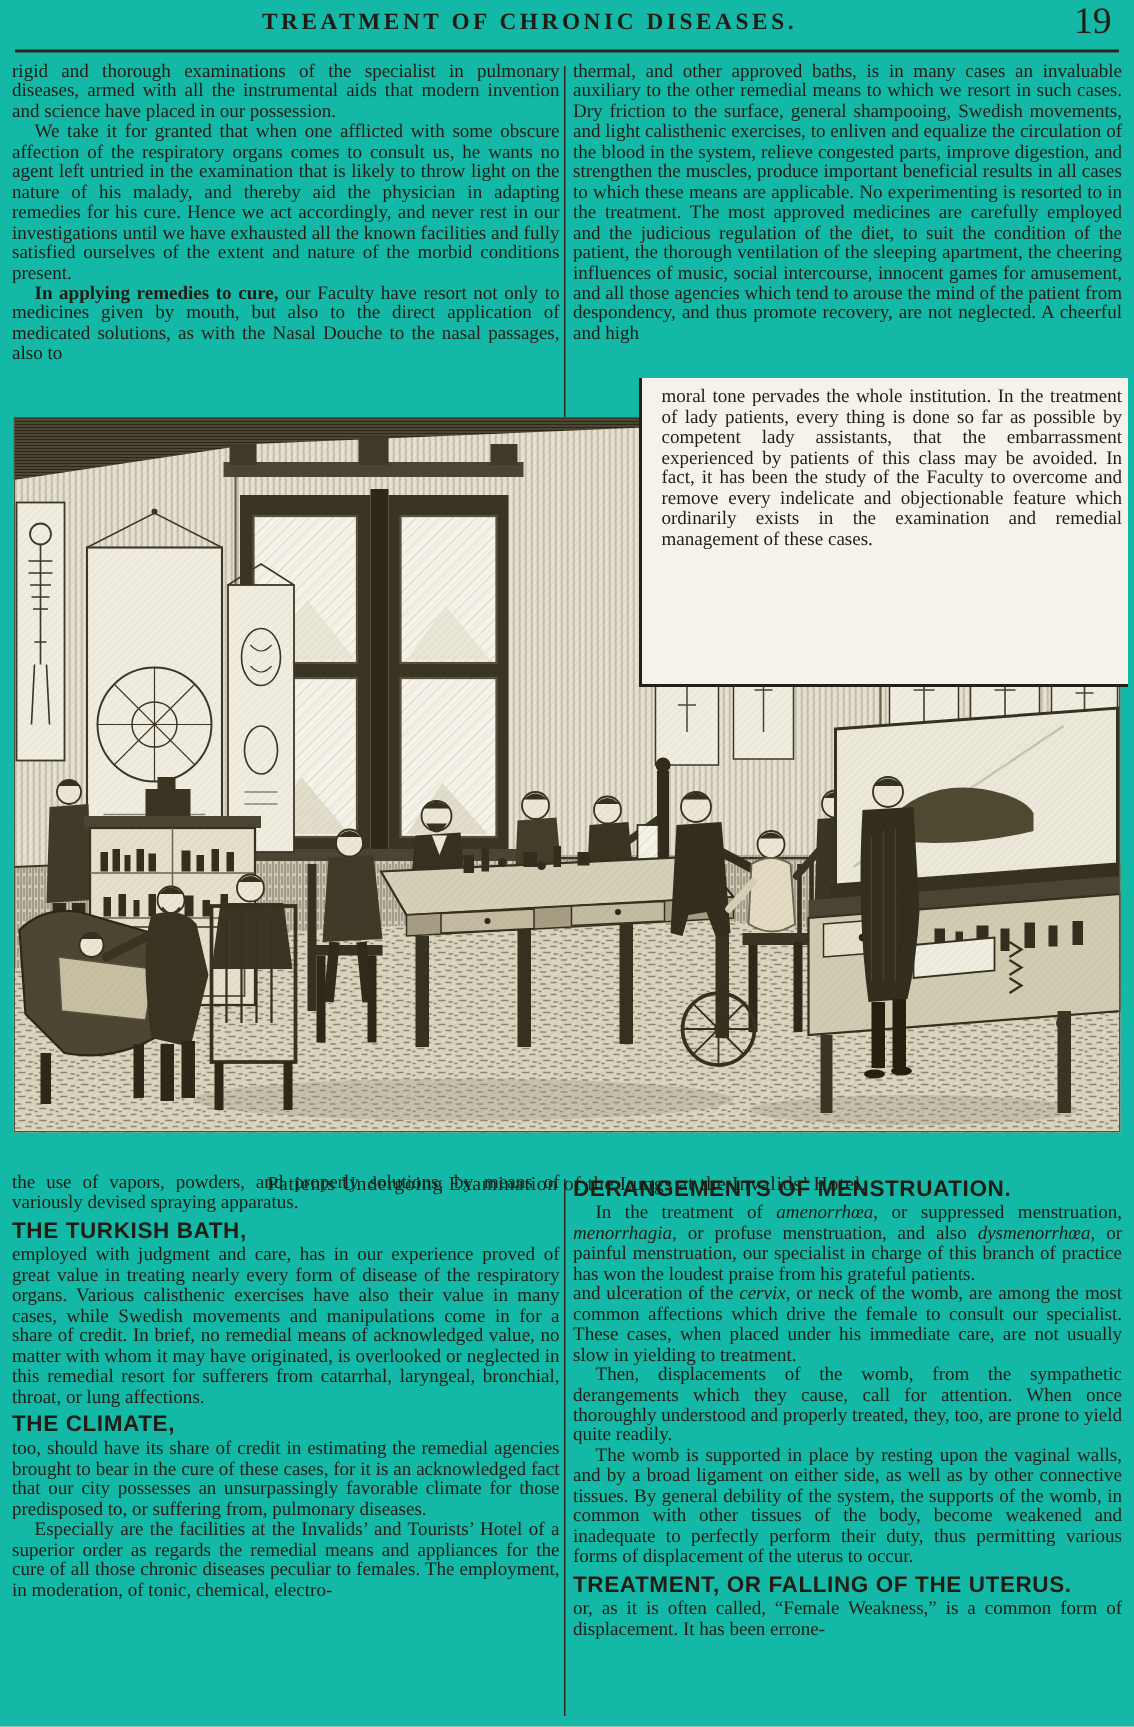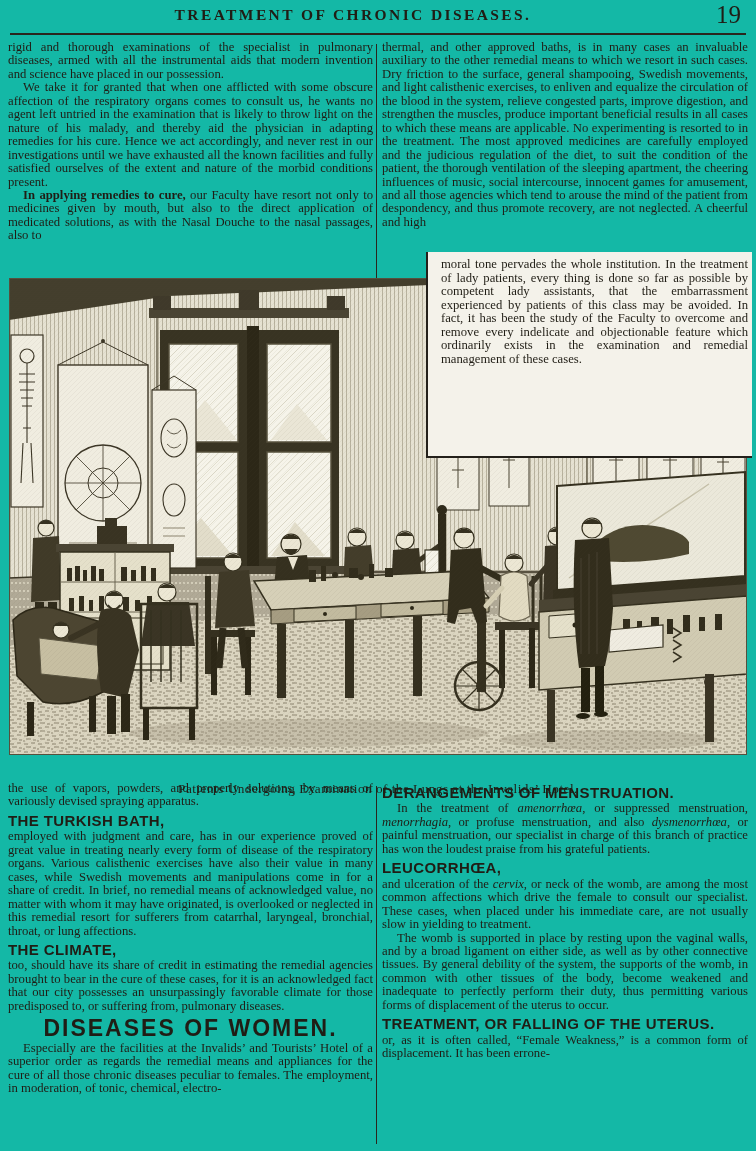--- a/index.html
+++ b/index.html
@@ -391,27 +391,26 @@
       <p class="para"><span>moral tone pervades the whole institution.  In the treatment of lady patients, every thing is done so far as possible by competent lady assistants, that the embarrassment experienced by patients of this class may be avoided.  In fact, it has been the study of the Faculty to overcome and remove every indelicate and objectionable feature which ordinarily exists in the examination and remedial management of these cases.</span></p>
     </div>
   <div class="caption">Patients Undergoing Examination of the Lungs at the Invalids’ Hotel.</div>
 
   <div class="col col-bot-left">
       <p class="para"><span>the use of vapors, powders, and properly solutions, by means of variously devised spraying apparatus.</span></p>
       <div class="h-small"><span>THE TURKISH BATH,</span></div>
       <p class="para"><span>employed with judgment and care, has in our experience proved of great value in treating nearly every form of disease of the respiratory organs.  Various calisthenic exercises have also their value in many cases, while Swedish movements and manipulations come in for a share of credit.  In brief, no remedial means of acknowledged value, no matter with whom it may have originated, is overlooked or neglected in this remedial resort for sufferers from catarrhal, laryngeal, bronchial, throat, or lung affections.</span></p>
       <div class="h-small"><span>THE CLIMATE,</span></div>
       <p class="para"><span>too, should have its share of credit in estimating the remedial agencies brought to bear in the cure of these cases, for it is an acknowledged fact that our city possesses an unsurpassingly favorable climate for those predisposed to, or suffering from, pulmonary diseases.</span></p>
-      <div class="h-big"><span>DISEASES OF WOMEN.</span></div>
       <p class="para ind"><span>Especially are the facilities at the Invalids’ and Tourists’ Hotel of a superior order as regards the remedial means and appliances for the cure of all those chronic diseases peculiar to females.  The employment, in moderation, of tonic, chemical, electro-</span></p>
     </div>
   <div class="col col-bot-right">
       <div class="h-small"><span>DERANGEMENTS OF MENSTRUATION.</span></div>
       <p class="para ind"><span>In the treatment of </span><i>amenorrhœa</i><span>, or suppressed menstruation, </span><i>menorrhagia</i><span>, or profuse menstruation, and also </span><i>dysmenorrhœa</i><span>, or painful menstruation, our specialist in charge of this branch of practice has won the loudest praise from his grateful patients.</span></p>
-      <div class="h-small"><span>LEUCORRHŒA,</span></div>
       <p class="para"><span>and ulceration of the </span><i>cervix</i><span>, or neck of the womb, are among the most common affections which drive the female to consult our specialist.  These cases, when placed under his immediate care, are not usually slow in yielding to treatment.</span></p>
+      <p class="para ind"><span>Then, displacements of the womb, from the sympathetic derangements which they cause, call for attention.  When once thoroughly understood and properly treated, they, too, are prone to yield quite readily.</span></p>
       <p class="para ind"><span>The womb is supported in place by resting upon the vaginal walls, and by a broad ligament on either side, as well as by other connective tissues.  By general debility of the system, the supports of the womb, in common with other tissues of the body, become weakened and inadequate to perfectly perform their duty, thus permitting various forms of displacement of the uterus to occur.</span></p>
       <div class="h-small"><span>TREATMENT, OR FALLING OF THE UTERUS.</span></div>
       <p class="para"><span>or, as it is often called, “Female Weakness,” is a common form of displacement.  It has been errone-</span></p>
     </div>
   <div class="divider divider-bottom"></div>
 
 </div>
 
 </body></html>

